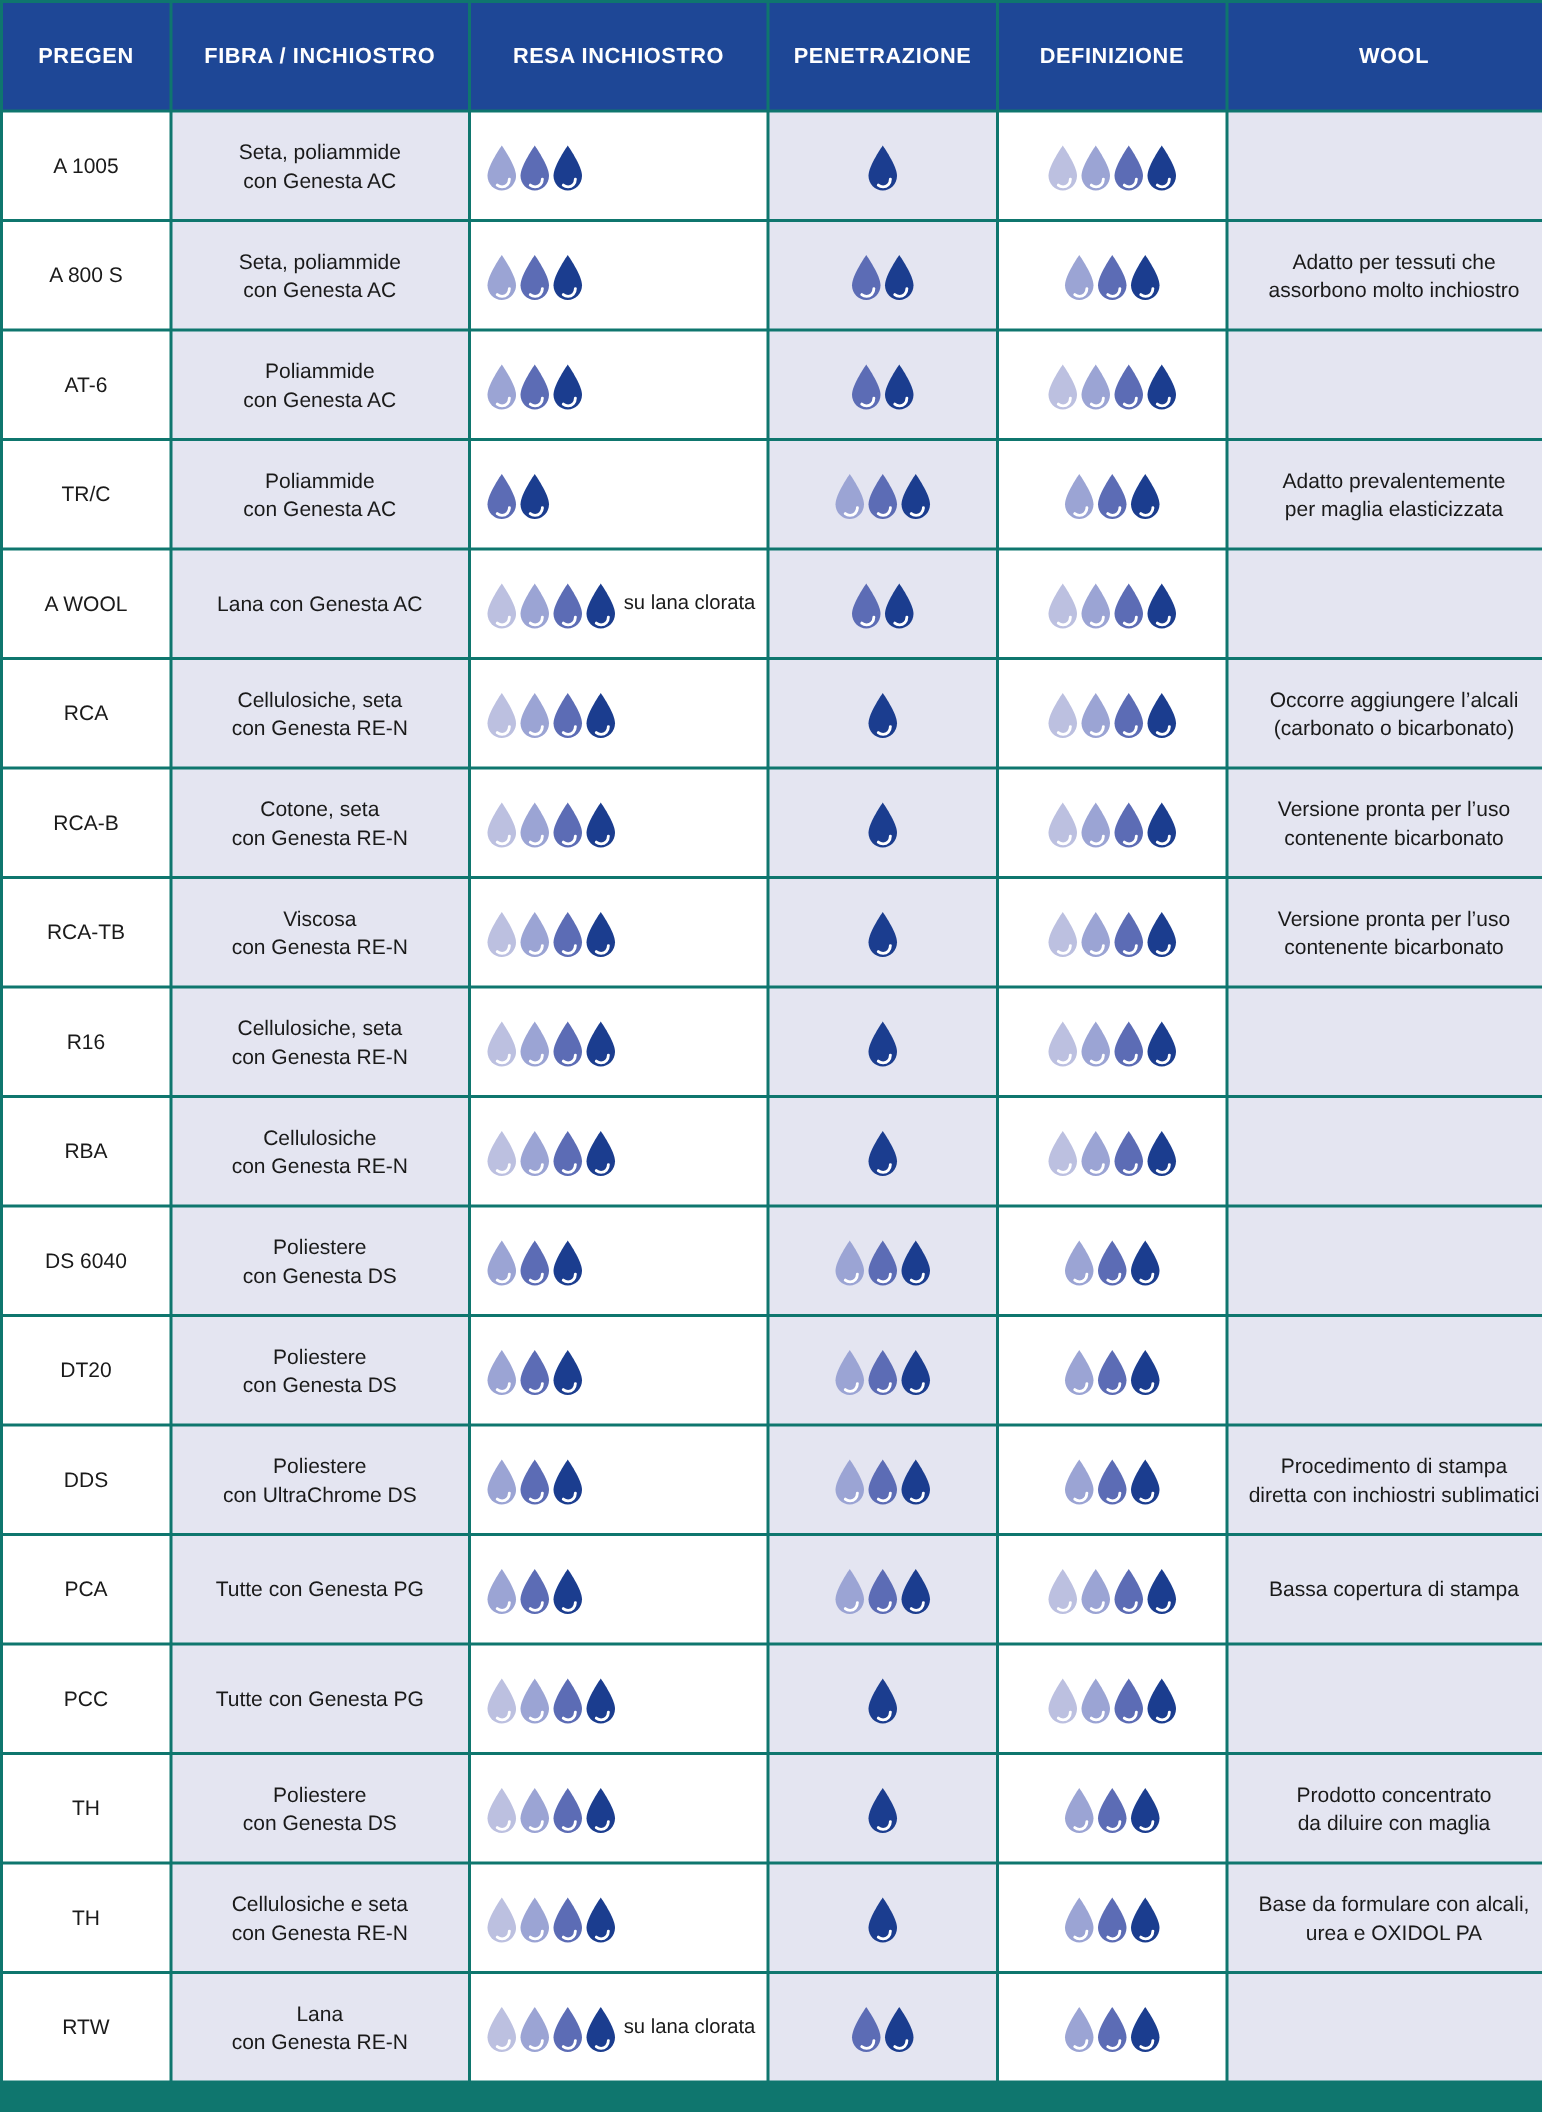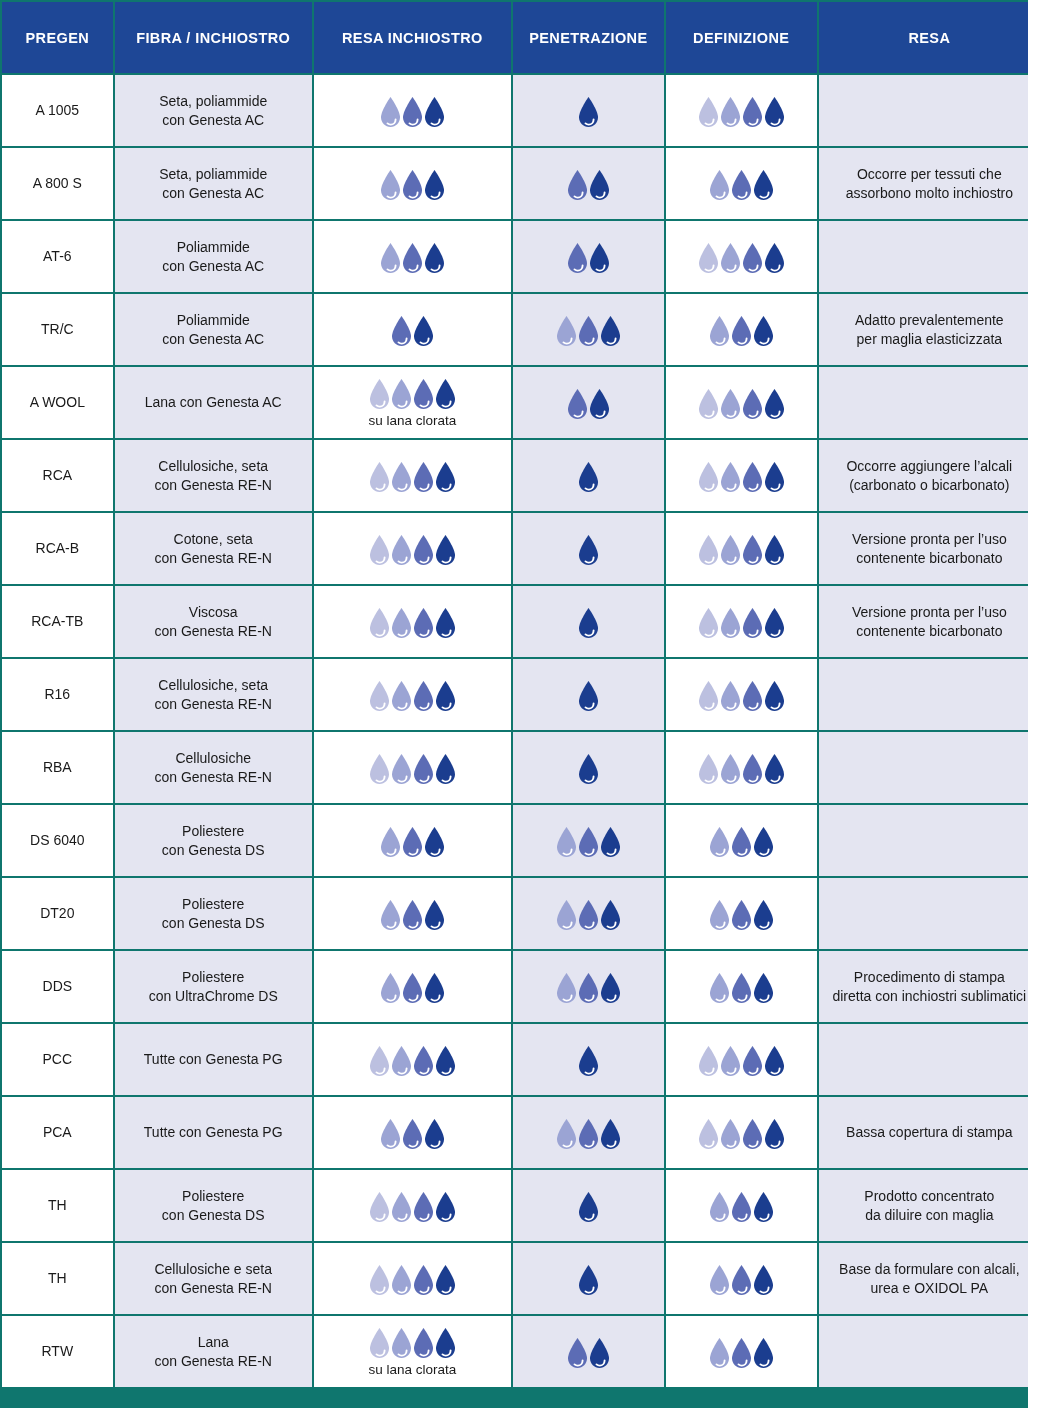--- a/index.html
+++ b/index.html
@@ -72,21 +72,21 @@
     height: 34px;
   }
   .drop {
     width: 25px;
     height: 32px;
     margin-right: -3px;
     flex: 0 0 auto;
   }
   .drop:last-child { margin-right: 0; }
 
-  .drops-wrap { display: flex; flex-direction: column; align-items: center; gap: 3px; }
+  .drops-wrap { display: flex; align-items: center; gap: 3px; }
   .drops-note {
     font-size: 13.5px;
     color: #1a1a1a;
     line-height: 1.2;
     white-space: nowrap;
   }
 
   
   .legend {
     display: flex;
@@ -110,21 +110,21 @@
         <col class="c-def">
         <col class="c-note">
     </colgroup>
     <thead>
       <tr>
         <th>PREGEN</th>
         <th>FIBRA / INCHIOSTRO</th>
         <th>RESA INCHIOSTRO</th>
         <th>PENETRAZIONE</th>
         <th>DEFINIZIONE</th>
-        <th>RESA</th>
+        <th>WOOL</th>
       </tr>
     </thead>
     <tbody id="tbody">
         <tr>
           <td><span class="cell-text">A 1005</span></td>
           <td class="shade"><span class="cell-text">Seta, poliammide
 con Genesta AC</span></td>
           <td>
             <div class="drops-wrap">
               <div class="drops">
@@ -216,21 +216,21 @@
               <span class="drop"><svg viewBox="0 0 25 32" width="25" height="32" aria-hidden="true">
                   <path d="M12.5 1 C12.5 1 3 14.5 3 21.2 C3 26.6 7.3 31 12.5 31 C17.7 31 22 26.6 22 21.2 C22 14.5 12.5 1 12.5 1 Z" fill="#5c6cb5"></path>
                   <path d="M17.6 23.4 C17.6 26.4 15.4 28.6 12.7 28.6 C11.4 28.6 10.3 28.1 9.5 27.4" fill="none" stroke="#ffffff" stroke-width="1.9" stroke-linecap="round"></path>
                 </svg></span>
               <span class="drop"><svg viewBox="0 0 25 32" width="25" height="32" aria-hidden="true">
                   <path d="M12.5 1 C12.5 1 3 14.5 3 21.2 C3 26.6 7.3 31 12.5 31 C17.7 31 22 26.6 22 21.2 C22 14.5 12.5 1 12.5 1 Z" fill="#1b3d8f"></path>
                   <path d="M17.6 23.4 C17.6 26.4 15.4 28.6 12.7 28.6 C11.4 28.6 10.3 28.1 9.5 27.4" fill="none" stroke="#ffffff" stroke-width="1.9" stroke-linecap="round"></path>
                 </svg></span>
             </div>
           </td>
-          <td class="shade"><span class="cell-text">Occorre per tessuti che
+          <td class="shade"><span class="cell-text">Adatto per tessuti che
 assorbono molto inchiostro</span></td>
         </tr>
         <tr>
           <td><span class="cell-text">AT-6</span></td>
           <td class="shade"><span class="cell-text">Poliammide
 con Genesta AC</span></td>
           <td>
             <div class="drops-wrap">
               <div class="drops">
                 <span class="drop"><svg viewBox="0 0 25 32" width="25" height="32" aria-hidden="true">
@@ -841,20 +841,79 @@
               <span class="drop"><svg viewBox="0 0 25 32" width="25" height="32" aria-hidden="true">
                   <path d="M12.5 1 C12.5 1 3 14.5 3 21.2 C3 26.6 7.3 31 12.5 31 C17.7 31 22 26.6 22 21.2 C22 14.5 12.5 1 12.5 1 Z" fill="#1b3d8f"></path>
                   <path d="M17.6 23.4 C17.6 26.4 15.4 28.6 12.7 28.6 C11.4 28.6 10.3 28.1 9.5 27.4" fill="none" stroke="#ffffff" stroke-width="1.9" stroke-linecap="round"></path>
                 </svg></span>
             </div>
           </td>
           <td class="shade"><span class="cell-text">Procedimento di stampa
 diretta con inchiostri sublimatici</span></td>
         </tr>
         <tr>
+          <td><span class="cell-text">PCA</span></td>
+          <td class="shade"><span class="cell-text">Tutte con Genesta PG</span></td>
+          <td>
+            <div class="drops-wrap">
+              <div class="drops">
+                <span class="drop"><svg viewBox="0 0 25 32" width="25" height="32" aria-hidden="true">
+                    <path d="M12.5 1 C12.5 1 3 14.5 3 21.2 C3 26.6 7.3 31 12.5 31 C17.7 31 22 26.6 22 21.2 C22 14.5 12.5 1 12.5 1 Z" fill="#9ba4d4"></path>
+                    <path d="M17.6 23.4 C17.6 26.4 15.4 28.6 12.7 28.6 C11.4 28.6 10.3 28.1 9.5 27.4" fill="none" stroke="#ffffff" stroke-width="1.9" stroke-linecap="round"></path>
+                  </svg></span>
+                <span class="drop"><svg viewBox="0 0 25 32" width="25" height="32" aria-hidden="true">
+                    <path d="M12.5 1 C12.5 1 3 14.5 3 21.2 C3 26.6 7.3 31 12.5 31 C17.7 31 22 26.6 22 21.2 C22 14.5 12.5 1 12.5 1 Z" fill="#5c6cb5"></path>
+                    <path d="M17.6 23.4 C17.6 26.4 15.4 28.6 12.7 28.6 C11.4 28.6 10.3 28.1 9.5 27.4" fill="none" stroke="#ffffff" stroke-width="1.9" stroke-linecap="round"></path>
+                  </svg></span>
+                <span class="drop"><svg viewBox="0 0 25 32" width="25" height="32" aria-hidden="true">
+                    <path d="M12.5 1 C12.5 1 3 14.5 3 21.2 C3 26.6 7.3 31 12.5 31 C17.7 31 22 26.6 22 21.2 C22 14.5 12.5 1 12.5 1 Z" fill="#1b3d8f"></path>
+                    <path d="M17.6 23.4 C17.6 26.4 15.4 28.6 12.7 28.6 C11.4 28.6 10.3 28.1 9.5 27.4" fill="none" stroke="#ffffff" stroke-width="1.9" stroke-linecap="round"></path>
+                  </svg></span>
+              </div>
+            </div>
+          </td>
+          <td class="shade">
+            <div class="drops">
+              <span class="drop"><svg viewBox="0 0 25 32" width="25" height="32" aria-hidden="true">
+                  <path d="M12.5 1 C12.5 1 3 14.5 3 21.2 C3 26.6 7.3 31 12.5 31 C17.7 31 22 26.6 22 21.2 C22 14.5 12.5 1 12.5 1 Z" fill="#9ba4d4"></path>
+                  <path d="M17.6 23.4 C17.6 26.4 15.4 28.6 12.7 28.6 C11.4 28.6 10.3 28.1 9.5 27.4" fill="none" stroke="#ffffff" stroke-width="1.9" stroke-linecap="round"></path>
+                </svg></span>
+              <span class="drop"><svg viewBox="0 0 25 32" width="25" height="32" aria-hidden="true">
+                  <path d="M12.5 1 C12.5 1 3 14.5 3 21.2 C3 26.6 7.3 31 12.5 31 C17.7 31 22 26.6 22 21.2 C22 14.5 12.5 1 12.5 1 Z" fill="#5c6cb5"></path>
+                  <path d="M17.6 23.4 C17.6 26.4 15.4 28.6 12.7 28.6 C11.4 28.6 10.3 28.1 9.5 27.4" fill="none" stroke="#ffffff" stroke-width="1.9" stroke-linecap="round"></path>
+                </svg></span>
+              <span class="drop"><svg viewBox="0 0 25 32" width="25" height="32" aria-hidden="true">
+                  <path d="M12.5 1 C12.5 1 3 14.5 3 21.2 C3 26.6 7.3 31 12.5 31 C17.7 31 22 26.6 22 21.2 C22 14.5 12.5 1 12.5 1 Z" fill="#1b3d8f"></path>
+                  <path d="M17.6 23.4 C17.6 26.4 15.4 28.6 12.7 28.6 C11.4 28.6 10.3 28.1 9.5 27.4" fill="none" stroke="#ffffff" stroke-width="1.9" stroke-linecap="round"></path>
+                </svg></span>
+            </div>
+          </td>
+          <td>
+            <div class="drops">
+              <span class="drop"><svg viewBox="0 0 25 32" width="25" height="32" aria-hidden="true">
+                  <path d="M12.5 1 C12.5 1 3 14.5 3 21.2 C3 26.6 7.3 31 12.5 31 C17.7 31 22 26.6 22 21.2 C22 14.5 12.5 1 12.5 1 Z" fill="#bcc0e0"></path>
+                  <path d="M17.6 23.4 C17.6 26.4 15.4 28.6 12.7 28.6 C11.4 28.6 10.3 28.1 9.5 27.4" fill="none" stroke="#ffffff" stroke-width="1.9" stroke-linecap="round"></path>
+                </svg></span>
+              <span class="drop"><svg viewBox="0 0 25 32" width="25" height="32" aria-hidden="true">
+                  <path d="M12.5 1 C12.5 1 3 14.5 3 21.2 C3 26.6 7.3 31 12.5 31 C17.7 31 22 26.6 22 21.2 C22 14.5 12.5 1 12.5 1 Z" fill="#9ba4d4"></path>
+                  <path d="M17.6 23.4 C17.6 26.4 15.4 28.6 12.7 28.6 C11.4 28.6 10.3 28.1 9.5 27.4" fill="none" stroke="#ffffff" stroke-width="1.9" stroke-linecap="round"></path>
+                </svg></span>
+              <span class="drop"><svg viewBox="0 0 25 32" width="25" height="32" aria-hidden="true">
+                  <path d="M12.5 1 C12.5 1 3 14.5 3 21.2 C3 26.6 7.3 31 12.5 31 C17.7 31 22 26.6 22 21.2 C22 14.5 12.5 1 12.5 1 Z" fill="#5c6cb5"></path>
+                  <path d="M17.6 23.4 C17.6 26.4 15.4 28.6 12.7 28.6 C11.4 28.6 10.3 28.1 9.5 27.4" fill="none" stroke="#ffffff" stroke-width="1.9" stroke-linecap="round"></path>
+                </svg></span>
+              <span class="drop"><svg viewBox="0 0 25 32" width="25" height="32" aria-hidden="true">
+                  <path d="M12.5 1 C12.5 1 3 14.5 3 21.2 C3 26.6 7.3 31 12.5 31 C17.7 31 22 26.6 22 21.2 C22 14.5 12.5 1 12.5 1 Z" fill="#1b3d8f"></path>
+                  <path d="M17.6 23.4 C17.6 26.4 15.4 28.6 12.7 28.6 C11.4 28.6 10.3 28.1 9.5 27.4" fill="none" stroke="#ffffff" stroke-width="1.9" stroke-linecap="round"></path>
+                </svg></span>
+            </div>
+          </td>
+          <td class="shade"><span class="cell-text">Bassa copertura di stampa</span></td>
+        </tr>
+        <tr>
           <td><span class="cell-text">PCC</span></td>
           <td class="shade"><span class="cell-text">Tutte con Genesta PG</span></td>
           <td>
             <div class="drops-wrap">
               <div class="drops">
                 <span class="drop"><svg viewBox="0 0 25 32" width="25" height="32" aria-hidden="true">
                     <path d="M12.5 1 C12.5 1 3 14.5 3 21.2 C3 26.6 7.3 31 12.5 31 C17.7 31 22 26.6 22 21.2 C22 14.5 12.5 1 12.5 1 Z" fill="#bcc0e0"></path>
                     <path d="M17.6 23.4 C17.6 26.4 15.4 28.6 12.7 28.6 C11.4 28.6 10.3 28.1 9.5 27.4" fill="none" stroke="#ffffff" stroke-width="1.9" stroke-linecap="round"></path>
                   </svg></span>
                 <span class="drop"><svg viewBox="0 0 25 32" width="25" height="32" aria-hidden="true">
@@ -894,79 +953,20 @@
                   <path d="M12.5 1 C12.5 1 3 14.5 3 21.2 C3 26.6 7.3 31 12.5 31 C17.7 31 22 26.6 22 21.2 C22 14.5 12.5 1 12.5 1 Z" fill="#5c6cb5"></path>
                   <path d="M17.6 23.4 C17.6 26.4 15.4 28.6 12.7 28.6 C11.4 28.6 10.3 28.1 9.5 27.4" fill="none" stroke="#ffffff" stroke-width="1.9" stroke-linecap="round"></path>
                 </svg></span>
               <span class="drop"><svg viewBox="0 0 25 32" width="25" height="32" aria-hidden="true">
                   <path d="M12.5 1 C12.5 1 3 14.5 3 21.2 C3 26.6 7.3 31 12.5 31 C17.7 31 22 26.6 22 21.2 C22 14.5 12.5 1 12.5 1 Z" fill="#1b3d8f"></path>
                   <path d="M17.6 23.4 C17.6 26.4 15.4 28.6 12.7 28.6 C11.4 28.6 10.3 28.1 9.5 27.4" fill="none" stroke="#ffffff" stroke-width="1.9" stroke-linecap="round"></path>
                 </svg></span>
             </div>
           </td>
           <td class="shade"><span class="cell-text"></span></td>
-        </tr>
-        <tr>
-          <td><span class="cell-text">PCA</span></td>
-          <td class="shade"><span class="cell-text">Tutte con Genesta PG</span></td>
-          <td>
-            <div class="drops-wrap">
-              <div class="drops">
-                <span class="drop"><svg viewBox="0 0 25 32" width="25" height="32" aria-hidden="true">
-                    <path d="M12.5 1 C12.5 1 3 14.5 3 21.2 C3 26.6 7.3 31 12.5 31 C17.7 31 22 26.6 22 21.2 C22 14.5 12.5 1 12.5 1 Z" fill="#9ba4d4"></path>
-                    <path d="M17.6 23.4 C17.6 26.4 15.4 28.6 12.7 28.6 C11.4 28.6 10.3 28.1 9.5 27.4" fill="none" stroke="#ffffff" stroke-width="1.9" stroke-linecap="round"></path>
-                  </svg></span>
-                <span class="drop"><svg viewBox="0 0 25 32" width="25" height="32" aria-hidden="true">
-                    <path d="M12.5 1 C12.5 1 3 14.5 3 21.2 C3 26.6 7.3 31 12.5 31 C17.7 31 22 26.6 22 21.2 C22 14.5 12.5 1 12.5 1 Z" fill="#5c6cb5"></path>
-                    <path d="M17.6 23.4 C17.6 26.4 15.4 28.6 12.7 28.6 C11.4 28.6 10.3 28.1 9.5 27.4" fill="none" stroke="#ffffff" stroke-width="1.9" stroke-linecap="round"></path>
-                  </svg></span>
-                <span class="drop"><svg viewBox="0 0 25 32" width="25" height="32" aria-hidden="true">
-                    <path d="M12.5 1 C12.5 1 3 14.5 3 21.2 C3 26.6 7.3 31 12.5 31 C17.7 31 22 26.6 22 21.2 C22 14.5 12.5 1 12.5 1 Z" fill="#1b3d8f"></path>
-                    <path d="M17.6 23.4 C17.6 26.4 15.4 28.6 12.7 28.6 C11.4 28.6 10.3 28.1 9.5 27.4" fill="none" stroke="#ffffff" stroke-width="1.9" stroke-linecap="round"></path>
-                  </svg></span>
-              </div>
-            </div>
-          </td>
-          <td class="shade">
-            <div class="drops">
-              <span class="drop"><svg viewBox="0 0 25 32" width="25" height="32" aria-hidden="true">
-                  <path d="M12.5 1 C12.5 1 3 14.5 3 21.2 C3 26.6 7.3 31 12.5 31 C17.7 31 22 26.6 22 21.2 C22 14.5 12.5 1 12.5 1 Z" fill="#9ba4d4"></path>
-                  <path d="M17.6 23.4 C17.6 26.4 15.4 28.6 12.7 28.6 C11.4 28.6 10.3 28.1 9.5 27.4" fill="none" stroke="#ffffff" stroke-width="1.9" stroke-linecap="round"></path>
-                </svg></span>
-              <span class="drop"><svg viewBox="0 0 25 32" width="25" height="32" aria-hidden="true">
-                  <path d="M12.5 1 C12.5 1 3 14.5 3 21.2 C3 26.6 7.3 31 12.5 31 C17.7 31 22 26.6 22 21.2 C22 14.5 12.5 1 12.5 1 Z" fill="#5c6cb5"></path>
-                  <path d="M17.6 23.4 C17.6 26.4 15.4 28.6 12.7 28.6 C11.4 28.6 10.3 28.1 9.5 27.4" fill="none" stroke="#ffffff" stroke-width="1.9" stroke-linecap="round"></path>
-                </svg></span>
-              <span class="drop"><svg viewBox="0 0 25 32" width="25" height="32" aria-hidden="true">
-                  <path d="M12.5 1 C12.5 1 3 14.5 3 21.2 C3 26.6 7.3 31 12.5 31 C17.7 31 22 26.6 22 21.2 C22 14.5 12.5 1 12.5 1 Z" fill="#1b3d8f"></path>
-                  <path d="M17.6 23.4 C17.6 26.4 15.4 28.6 12.7 28.6 C11.4 28.6 10.3 28.1 9.5 27.4" fill="none" stroke="#ffffff" stroke-width="1.9" stroke-linecap="round"></path>
-                </svg></span>
-            </div>
-          </td>
-          <td>
-            <div class="drops">
-              <span class="drop"><svg viewBox="0 0 25 32" width="25" height="32" aria-hidden="true">
-                  <path d="M12.5 1 C12.5 1 3 14.5 3 21.2 C3 26.6 7.3 31 12.5 31 C17.7 31 22 26.6 22 21.2 C22 14.5 12.5 1 12.5 1 Z" fill="#bcc0e0"></path>
-                  <path d="M17.6 23.4 C17.6 26.4 15.4 28.6 12.7 28.6 C11.4 28.6 10.3 28.1 9.5 27.4" fill="none" stroke="#ffffff" stroke-width="1.9" stroke-linecap="round"></path>
-                </svg></span>
-              <span class="drop"><svg viewBox="0 0 25 32" width="25" height="32" aria-hidden="true">
-                  <path d="M12.5 1 C12.5 1 3 14.5 3 21.2 C3 26.6 7.3 31 12.5 31 C17.7 31 22 26.6 22 21.2 C22 14.5 12.5 1 12.5 1 Z" fill="#9ba4d4"></path>
-                  <path d="M17.6 23.4 C17.6 26.4 15.4 28.6 12.7 28.6 C11.4 28.6 10.3 28.1 9.5 27.4" fill="none" stroke="#ffffff" stroke-width="1.9" stroke-linecap="round"></path>
-                </svg></span>
-              <span class="drop"><svg viewBox="0 0 25 32" width="25" height="32" aria-hidden="true">
-                  <path d="M12.5 1 C12.5 1 3 14.5 3 21.2 C3 26.6 7.3 31 12.5 31 C17.7 31 22 26.6 22 21.2 C22 14.5 12.5 1 12.5 1 Z" fill="#5c6cb5"></path>
-                  <path d="M17.6 23.4 C17.6 26.4 15.4 28.6 12.7 28.6 C11.4 28.6 10.3 28.1 9.5 27.4" fill="none" stroke="#ffffff" stroke-width="1.9" stroke-linecap="round"></path>
-                </svg></span>
-              <span class="drop"><svg viewBox="0 0 25 32" width="25" height="32" aria-hidden="true">
-                  <path d="M12.5 1 C12.5 1 3 14.5 3 21.2 C3 26.6 7.3 31 12.5 31 C17.7 31 22 26.6 22 21.2 C22 14.5 12.5 1 12.5 1 Z" fill="#1b3d8f"></path>
-                  <path d="M17.6 23.4 C17.6 26.4 15.4 28.6 12.7 28.6 C11.4 28.6 10.3 28.1 9.5 27.4" fill="none" stroke="#ffffff" stroke-width="1.9" stroke-linecap="round"></path>
-                </svg></span>
-            </div>
-          </td>
-          <td class="shade"><span class="cell-text">Bassa copertura di stampa</span></td>
         </tr>
         <tr>
           <td><span class="cell-text">TH</span></td>
           <td class="shade"><span class="cell-text">Poliestere
 con Genesta DS</span></td>
           <td>
             <div class="drops-wrap">
               <div class="drops">
                 <span class="drop"><svg viewBox="0 0 25 32" width="25" height="32" aria-hidden="true">
                     <path d="M12.5 1 C12.5 1 3 14.5 3 21.2 C3 26.6 7.3 31 12.5 31 C17.7 31 22 26.6 22 21.2 C22 14.5 12.5 1 12.5 1 Z" fill="#bcc0e0"></path>

